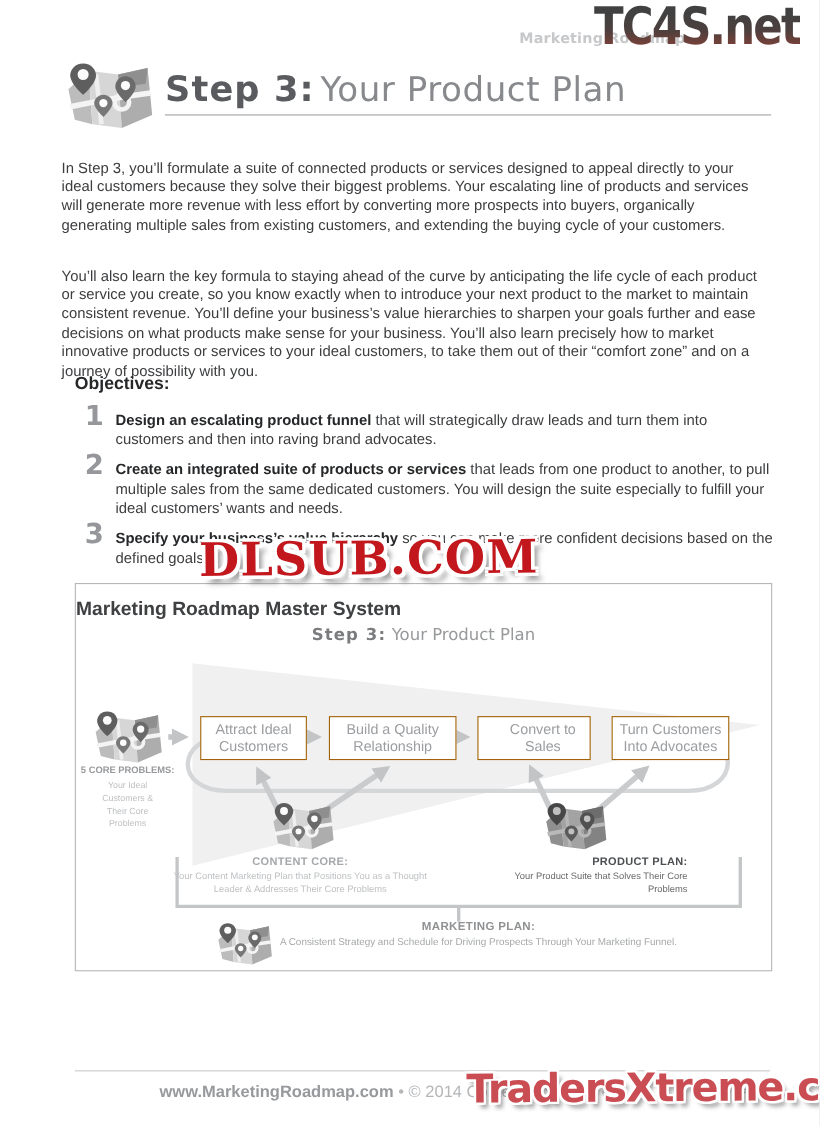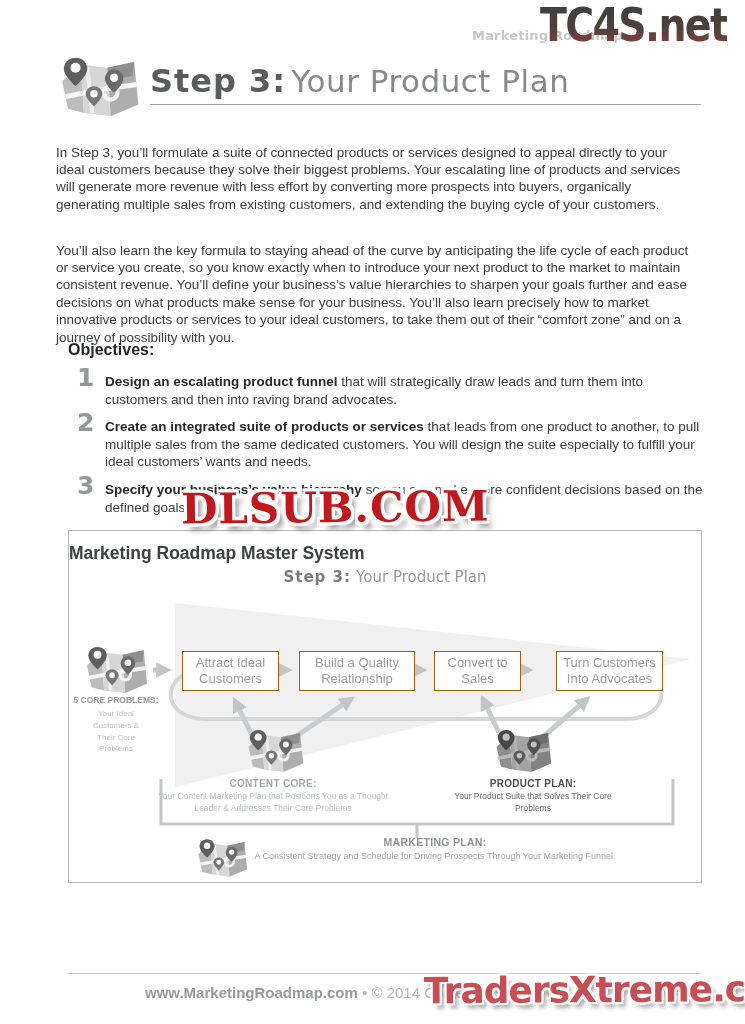--- a/index.html
+++ b/index.html
@@ -53,36 +53,36 @@
   .dg-title{left:0;top:12px;width:632px;text-align:left;font-size:17.5px;font-weight:bold;color:#3f4042;}
   .dg-sub{left:0;top:36px;width:632px;text-align:center;font-family:"DejaVu Sans",sans-serif;}
   .dg-sub .b{font-size:15px;font-weight:bold;color:#7a7c7e;letter-spacing:1px;}
   .dg-sub .r{font-size:15px;color:#97999b;}
   .dg-svg{left:0;top:0;width:632px;height:351px;}
   .flowbox{position:absolute;background:#fff;border:1px solid #a16207;display:flex;
            align-items:center;justify-content:center;text-align:center;
            font-size:13px;line-height:1.22;color:#9b9da0;}
   .fb1{left:113px;top:120px;width:95px;height:38px;}
   .fb2{left:230px;top:120px;width:114px;height:38px;}
-  .fb3{left:365px;top:120px;width:85px;height:38px;}
+  .fb3{left:365px;top:120px;width:85px;height:38px;padding-left:16px;}
   .fb4{left:487px;top:120px;width:105px;height:38px;}
   .mini-map{position:absolute;}
   .im-core{left:14px;top:110px;width:66px;height:58px;}
   .im-content{left:176px;top:194px;width:60px;height:52px;}
   .im-product{left:424px;top:194px;width:60px;height:52px;filter:brightness(.76);}
   .im-marketing{left:118px;top:304px;width:70px;height:46px;}
   .core-lbl{left:0;top:164px;width:94px;text-align:center;}
   .core-lbl .t{font-size:8.5px;font-weight:bold;color:#97999c;line-height:1.35;}
   .core-lbl .d{font-size:8px;color:#bdbfc1;line-height:1.45;width:62px;margin:2px auto 0;}
   .plan{position:absolute;text-align:center;}
   .plan .t{font-size:10px;font-weight:bold;letter-spacing:.3px;}
   .plan .d{font-size:8.5px;line-height:1.4;margin-top:2px;}
   .content-plan{left:78px;top:247px;width:252px;}
   .content-plan .t{color:#a6a8aa;} .content-plan .d{color:#bfc1c3;}
-  .product-plan{left:372px;top:247px;width:184px;}
+  .product-plan{left:372px;top:247px;width:184px;text-align:right;}
   .product-plan .t{color:#4c4e50;} .product-plan .d{color:#68696b;}
   .marketing-plan{left:140px;top:305px;width:452px;}
   .marketing-plan .t{font-size:10.5px;color:#8f9193;}
   .marketing-plan .d{font-size:9px;color:#a6a8aa;}
 
   
   .ft-rule{left:68px;top:973px;width:632px;height:1px;background:#c9cacc;}
   .ft-text{left:145px;top:984px;font-size:15px;white-space:nowrap;}
   .ft-text .site{font-weight:bold;color:#97999c;}
   .ft-text .lt{color:#b4b6b8;}

